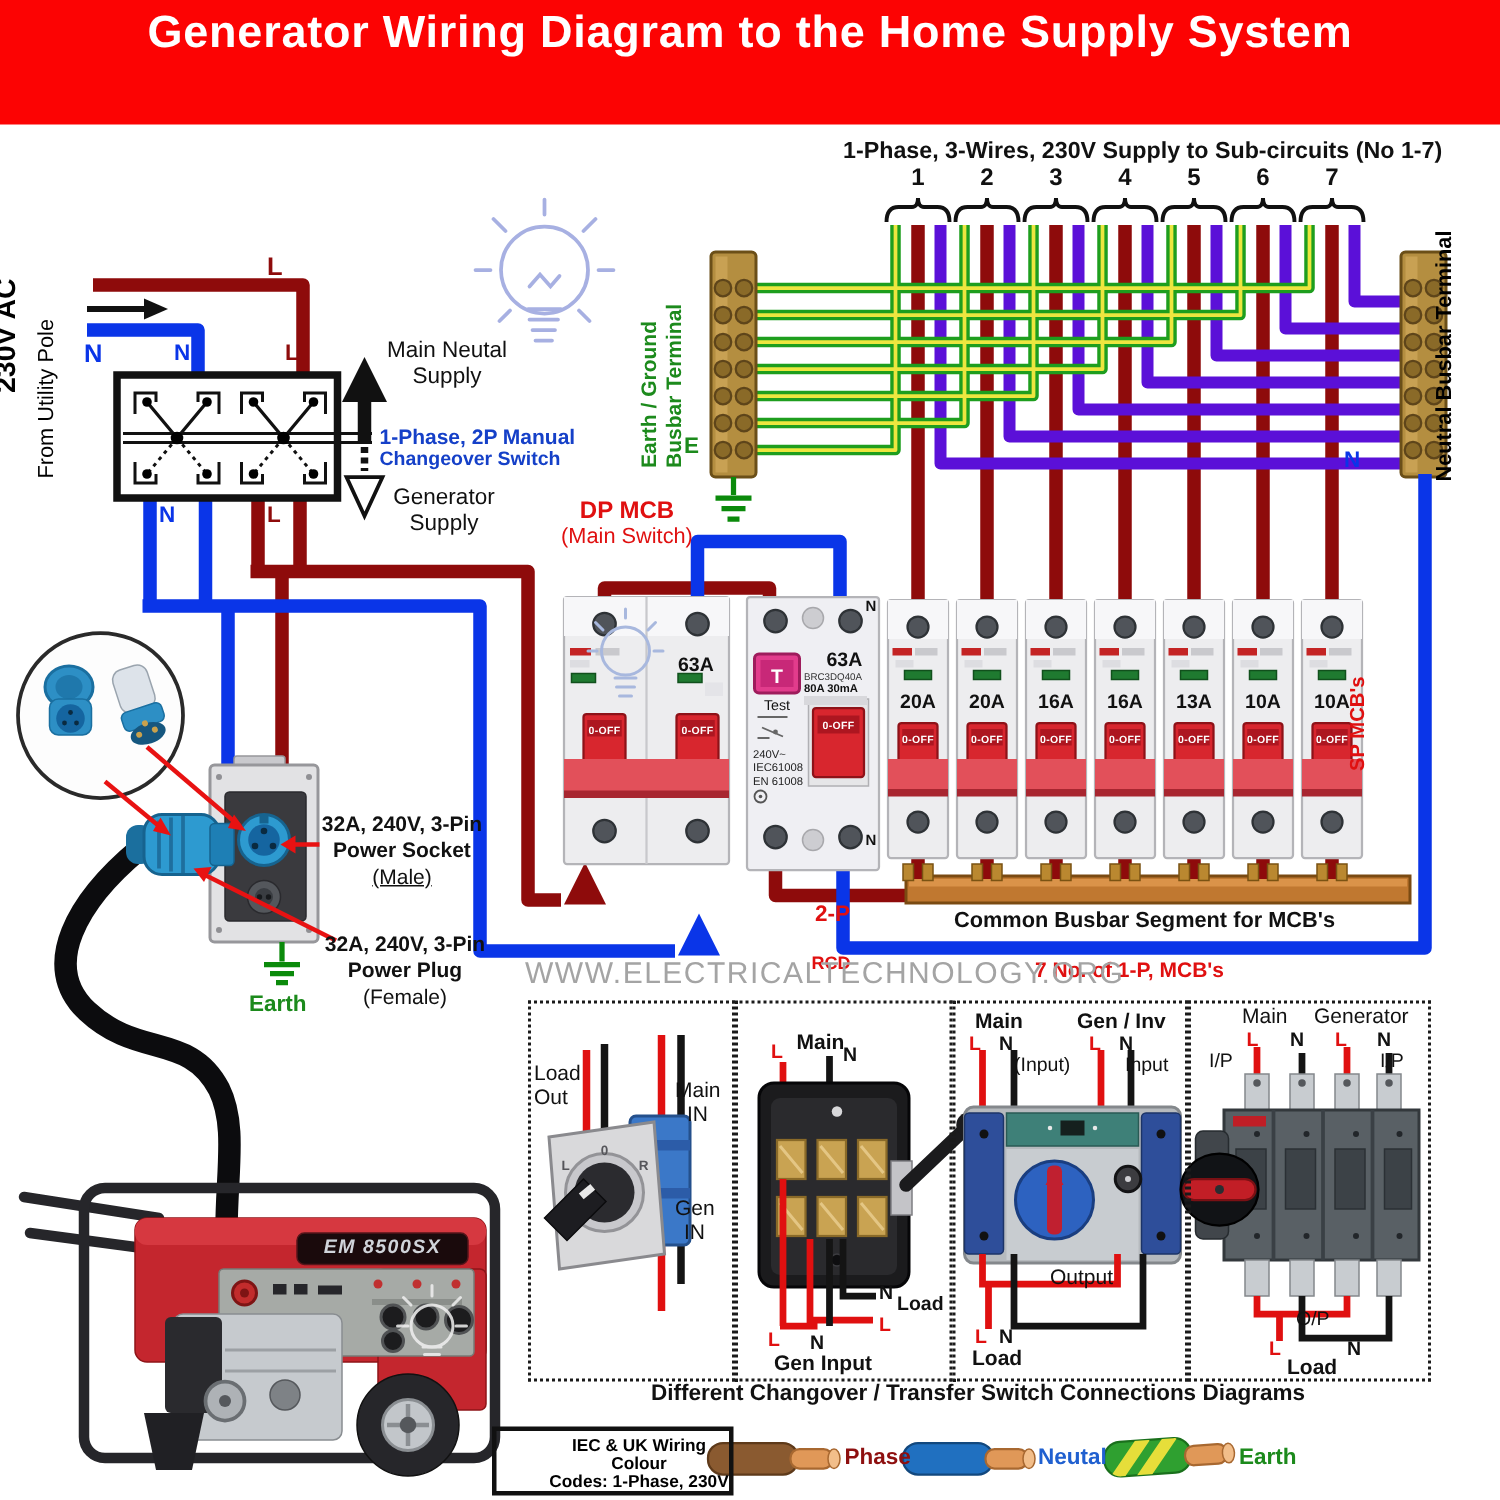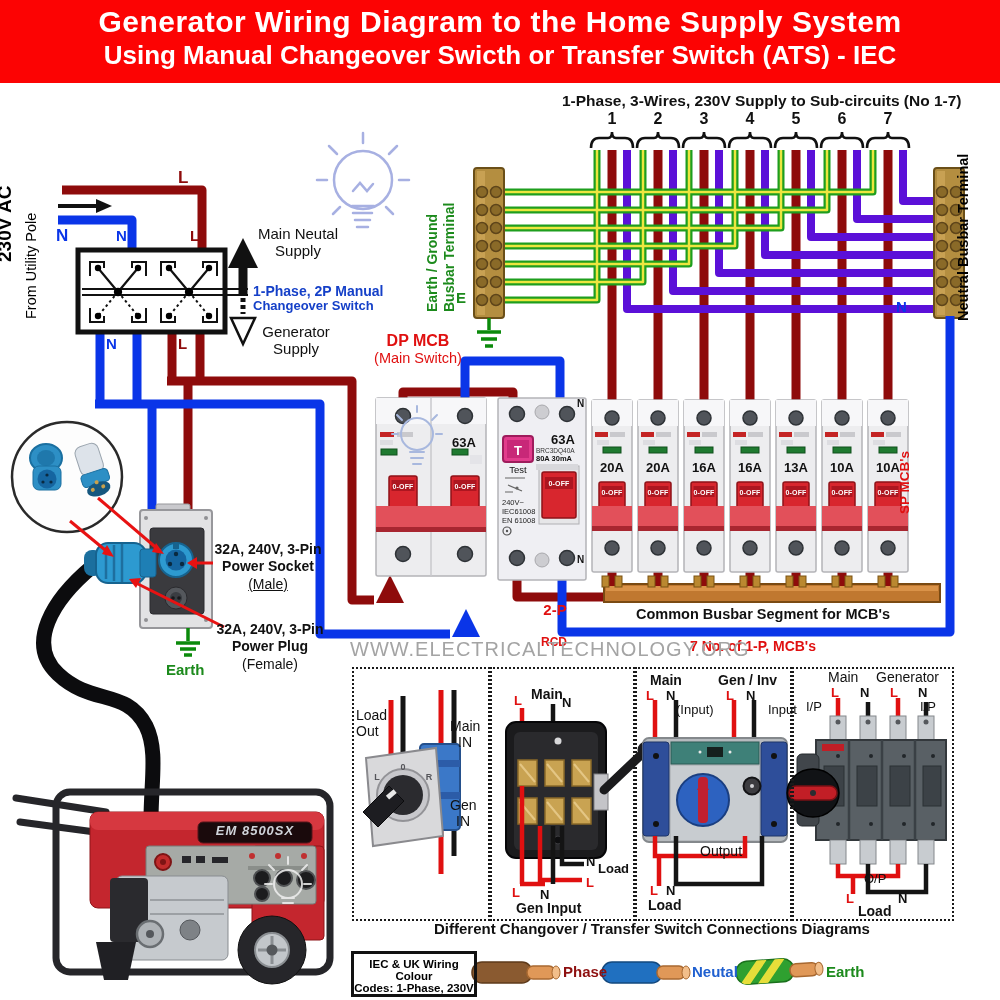--- a/index.html
+++ b/index.html
@@ -60,21 +60,20 @@
   .t-pm{font-size:9px;font-weight:bold;fill:#55555A;text-anchor:middle;}
   .cable{stroke:#0C0C0E;stroke-width:15;fill:none;stroke-linecap:round;}
 </style>
 </head>
 <body>
 
 <div id="app">
 
   <div class="banner">
     <div class="t1">Generator Wiring Diagram to the Home Supply System</div>
-    <div class="t2">Using Manual Changeover Swicth or Transfer Switch (ATS) - IEC</div>
   </div>
 
   <svg id="gfx" width="1000" height="1000" viewBox="0 0 1000 1000">
     <defs>
       <g id="srow">
           <circle cx="-7" cy="0" r="5.5" class="scr"></circle>
           <circle cx="7" cy="0" r="5.5" class="scr"></circle>
         </g>
       <path id="ew" d="M597 150 V300 H502 M643 150 V282 H502 M689 150 V264 H502 M735 150 V246 H502 M781 150 V228 H502 M827 150 V210 H502 M873 150 V192 H502"></path>
       <path id="brace" d="M-21 12 Q-21 2 -13 2 L-4 2 Q0 2 0 -4 Q0 2 4 2 L13 2 Q21 2 21 12" fill="none"></path>
@@ -558,42 +557,42 @@
   <div class="lbl b" style="left:540px;top:888px;font-size:13px;">N</div>
   <div class="lbl b" style="left:516px;top:901px;">Gen Input</div>
 
   <div class="lbl b" style="left:650px;top:673px;">Main</div>
   <div class="lbl b red" style="left:646px;top:689px;font-size:13px;">L</div>
   <div class="lbl b" style="left:666px;top:689px;font-size:13px;">N</div>
   <div class="lbl" style="left:676px;top:703px;font-size:13px;">(Input)</div>
   <div class="lbl b" style="left:718px;top:673px;">Gen / Inv</div>
   <div class="lbl b red" style="left:726px;top:689px;font-size:13px;">L</div>
   <div class="lbl b" style="left:746px;top:689px;font-size:13px;">N</div>
-  <div class="lbl" style="left:750px;top:703px;font-size:13px;margin-left:18px;">Input</div>
+  <div class="lbl" style="left:750px;top:703px;font-size:13px;">Input</div>
   <div class="lbl" style="left:700px;top:844px;">Output</div>
   <div class="lbl b red" style="left:650px;top:884px;font-size:13px;">L</div>
   <div class="lbl b" style="left:666px;top:884px;font-size:13px;">N</div>
   <div class="lbl b" style="left:648px;top:898px;">Load</div>
 
   <div class="lbl" style="left:828px;top:670px;">Main</div>
   <div class="lbl" style="left:876px;top:670px;">Generator</div>
   <div class="lbl b red" style="left:831px;top:686px;font-size:13px;">L</div>
   <div class="lbl b" style="left:860px;top:686px;font-size:13px;">N</div>
   <div class="lbl b red" style="left:890px;top:686px;font-size:13px;">L</div>
   <div class="lbl b" style="left:918px;top:686px;font-size:13px;">N</div>
   <div class="lbl" style="left:806px;top:700px;font-size:13px;">I/P</div>
   <div class="lbl" style="left:920px;top:700px;font-size:13px;">I/P</div>
   <div class="lbl" style="left:864px;top:872px;font-size:13px;">O/P</div>
   <div class="lbl b red" style="left:846px;top:892px;font-size:13px;">L</div>
   <div class="lbl b" style="left:898px;top:892px;font-size:13px;">N</div>
   <div class="lbl b" style="left:858px;top:904px;">Load</div>
 
   <div class="lbl b c" style="left:352px;top:921px;width:600px;font-size:15px;">Different Changover / Transfer Switch Connections Diagrams</div>
 
-  <div class="legendbox" style="left:351px;top:951px;width:120px;height:40px;">
+  <div class="legendbox" style="left:328px;top:951px;width:120px;height:40px;padding-left:35px;">
     <div class="b" style="font-size:11.5px;margin-top:4px;">IEC &amp; UK Wiring Colour</div>
     <div class="b" style="font-size:11.5px;">Codes: 1-Phase, 230V</div>
   </div>
   <div class="lbl b" style="left:563px;top:964px;font-size:15px;color:#8E1010;">Phase</div>
   <div class="lbl b" style="left:692px;top:964px;font-size:15px;color:#2060D0;">Neutal</div>
   <div class="lbl b green" style="left:826px;top:964px;font-size:15px;">Earth</div>
 
 </div>
 
 </body></html>

